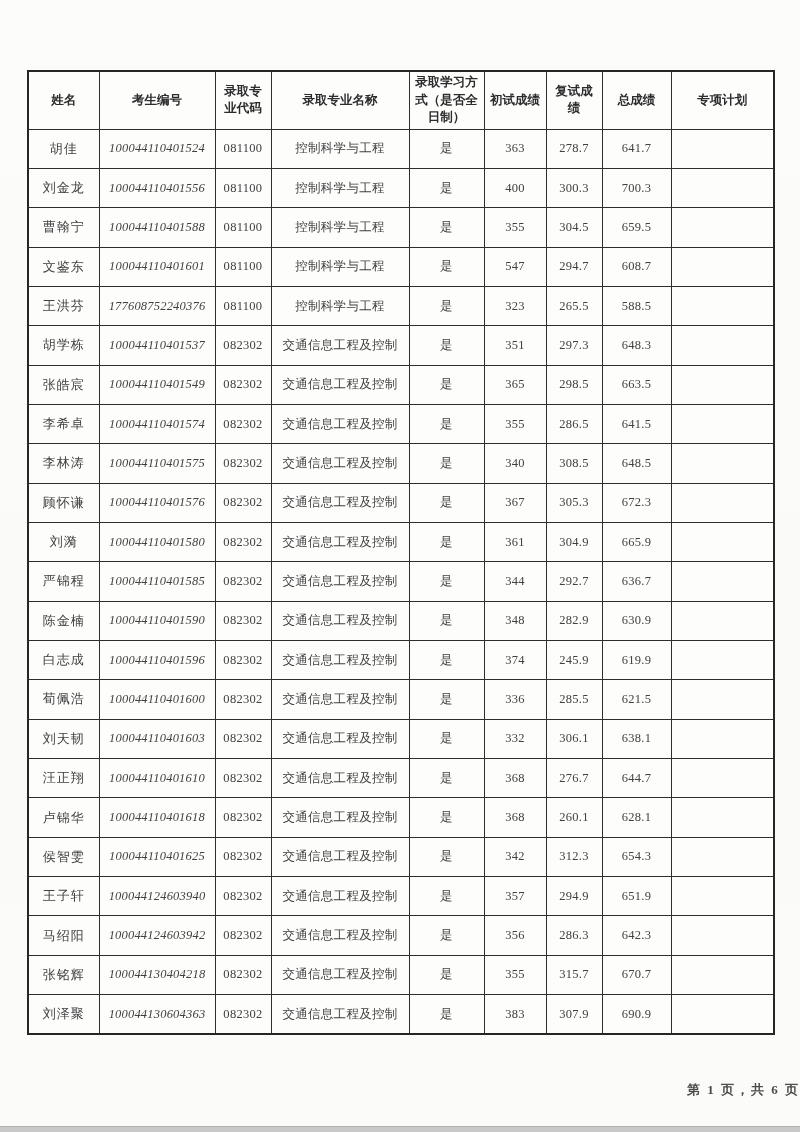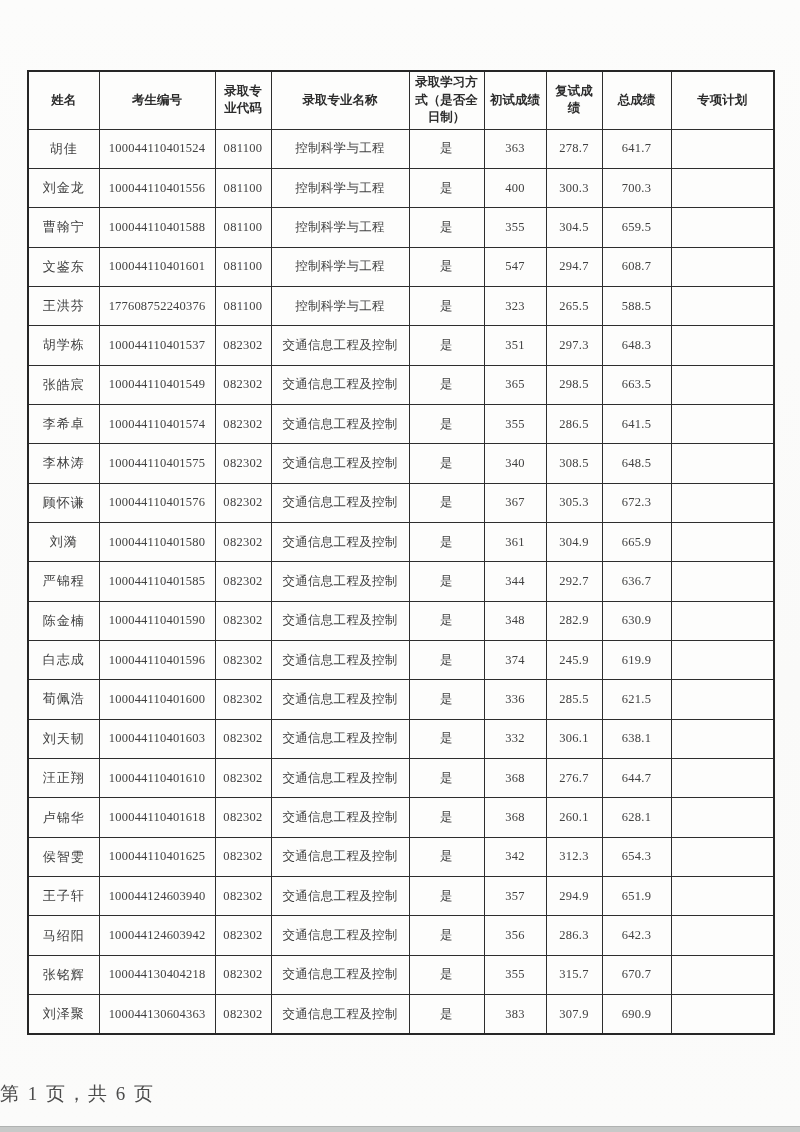--- a/index.html
+++ b/index.html
@@ -50,30 +50,31 @@
   }
   .score-table thead tr { height: 53px; }
   .score-table td {
     font-size: 12.5px;
     color: #414141;
     padding: 0 2px;
     letter-spacing: 0.3px;
     height: 33px;
   }
   .score-table td:first-child { font-size: 13px; letter-spacing: 1px; margin-left: 18px; }
-  .score-table td:nth-child(2) { letter-spacing: 0.2px; }
+  .score-table td:nth-child(2) { letter-spacing: 0.2px; font-style: italic; }
   .footer-pagination {
     position: absolute;
     top: 1081px;
     left: 0;
     width: 100%;
-    text-align: left;
-    font-size: 19px;
+    text-align: right;
+    font-size: 13px;
     color: #4c4c4c;
     letter-spacing: 2px;
+    font-weight: bold;
   }
 </style>
 </head>
 <body>
 
 <div class="page">
 
   <table class="score-table">
     <colgroup>
         <col style="width: 71px;">

